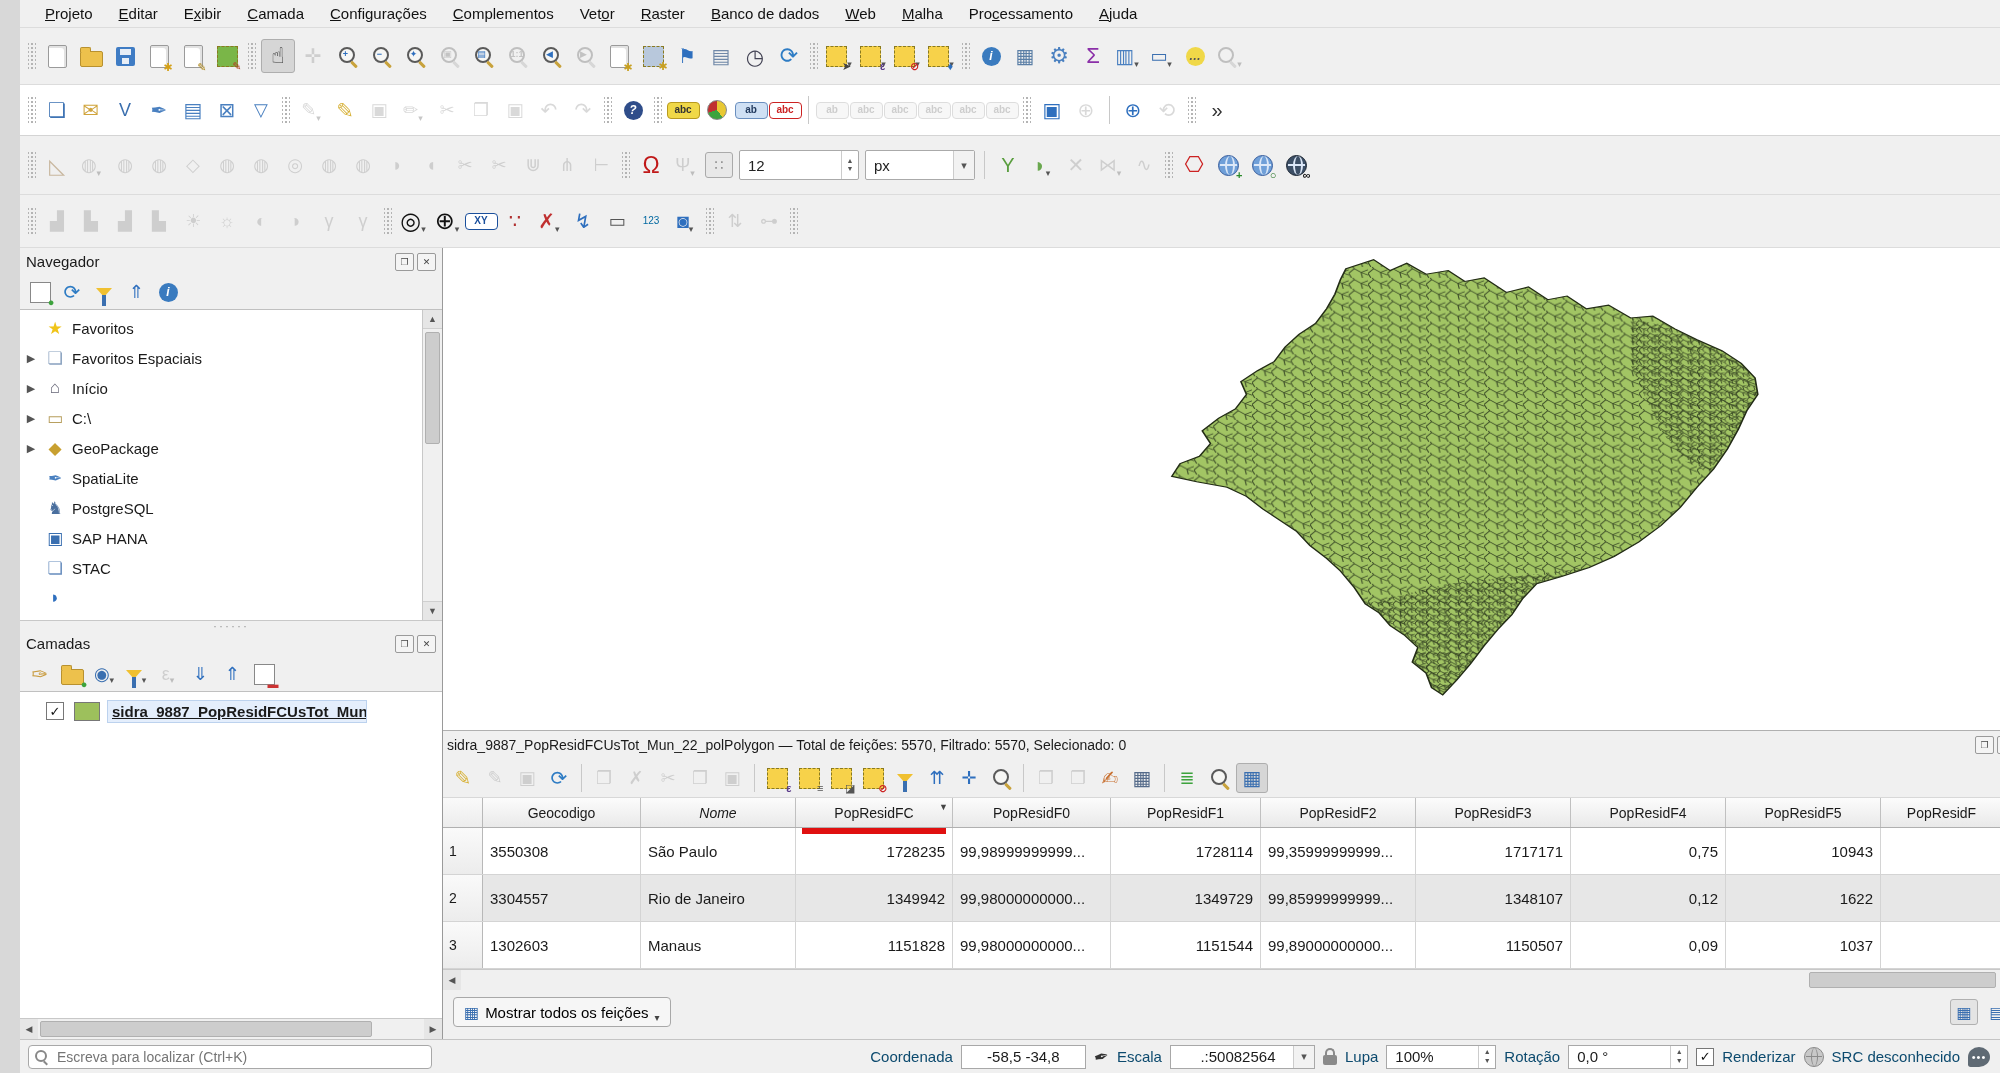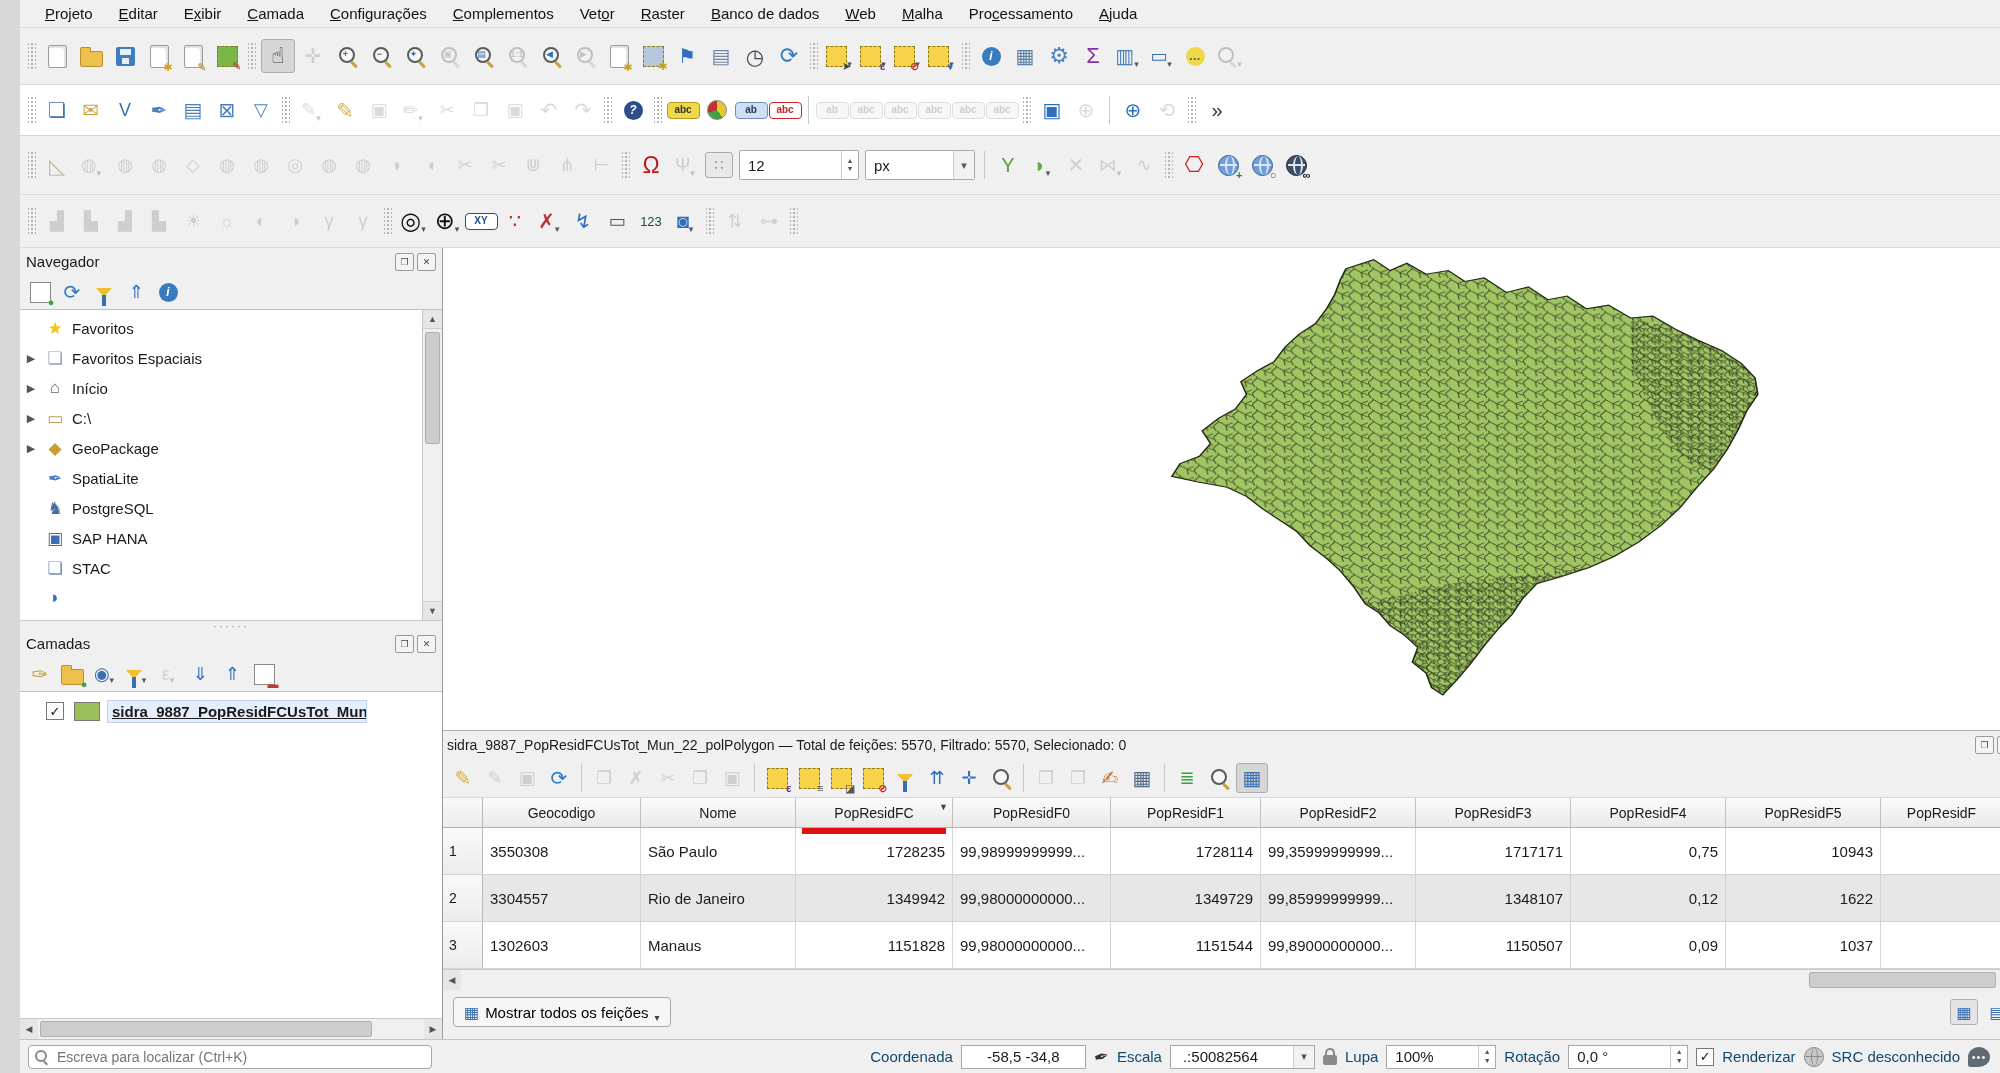--- a/index.html
+++ b/index.html
@@ -562,21 +562,21 @@
         <span class="gl" style="color: rgb(192, 48, 48); font-size: 20px;">✗</span>
         <span class="ddw">▾</span>
       </span>
       <span class="tbtn">
         <span class="gl" style="color: rgb(46, 111, 190); font-size: 20px;">↯</span>
       </span>
       <span class="tbtn">
         <span class="gl" style="color: rgb(85, 85, 85); font-size: 18px;">▭</span>
       </span>
       <span class="tbtn">
-        <span class="gl" style="color: #14532d; font-size: 13px;">123</span>
+        <span class="gl" style="color: #0369a1; font-size: 10px;">123</span>
       </span>
       <span class="tbtn">
         <span class="gl" style="color: rgb(47, 111, 190); font-size: 20px;">◙</span>
         <span class="ddw">▾</span>
       </span>
       <span class="grip"></span>
       <span class="tbtn disabled">
         <span class="gl" style="color: rgb(138, 138, 138); font-size: 18px;">⇅</span>
       </span>
       <span class="tbtn disabled">
@@ -847,21 +847,21 @@
               <span class="gl" style="color: rgb(58, 111, 176); font-size: 20px;">▦</span>
             </span>
           </div>
         <div class="table-zone">
           <div class="tbl" id="attr-table">
               <div class="thead">
                 <div class="rownum" style="height: 100%;"></div>
                 <div class="th" style="width: 158px;">
                   <span>Geocodigo</span>
                 </div>
-                <div class="th" style="width: 155px;">
+                <div class="th" style="width: 155px; font-style: italic;">
                   <span>Nome</span>
                 </div>
                 <div class="th" style="width: 157px;">
                   <span>PopResidFC</span>
                   <span class="sort">▼</span>
                   <div class="redline"></div>
                 </div>
                 <div class="th" style="width: 158px;">
                   <span>PopResidF0</span>
                 </div>
@@ -955,21 +955,21 @@
     <span class="locator">
       <span class="loc-mag"></span>
       <input placeholder="Escreva para localizar (Ctrl+K)" style="">
     </span>
     <span style="flex:1"></span>
     <span class="sb-label">Coordenada</span>
     <span class="sb-box" style="width:125px">-58,5  -34,8</span>
     <span class="nib">✒</span>
     <span class="sb-label">Escala</span>
     <span class="sb-box" style="width:145px;padding:0;">
-      <span style="flex:1;padding-left:12px;text-align:left;">.:50082564</span>
+      <span style="flex:1;padding-left:12px;text-align:center;">.:50082564</span>
       <span class="combo-a" style="height:100%;">▾</span>
     </span>
     <span class="ic-lock"></span>
     <span class="sb-label">Lupa</span>
     <span class="sb-box" style="width:110px;padding:0;">
       <span style="flex:1;padding-left:8px;text-align:left;">100%</span>
       <span class="spin-a">
           <i>▲</i>
           <i>▼</i>
         </span>

